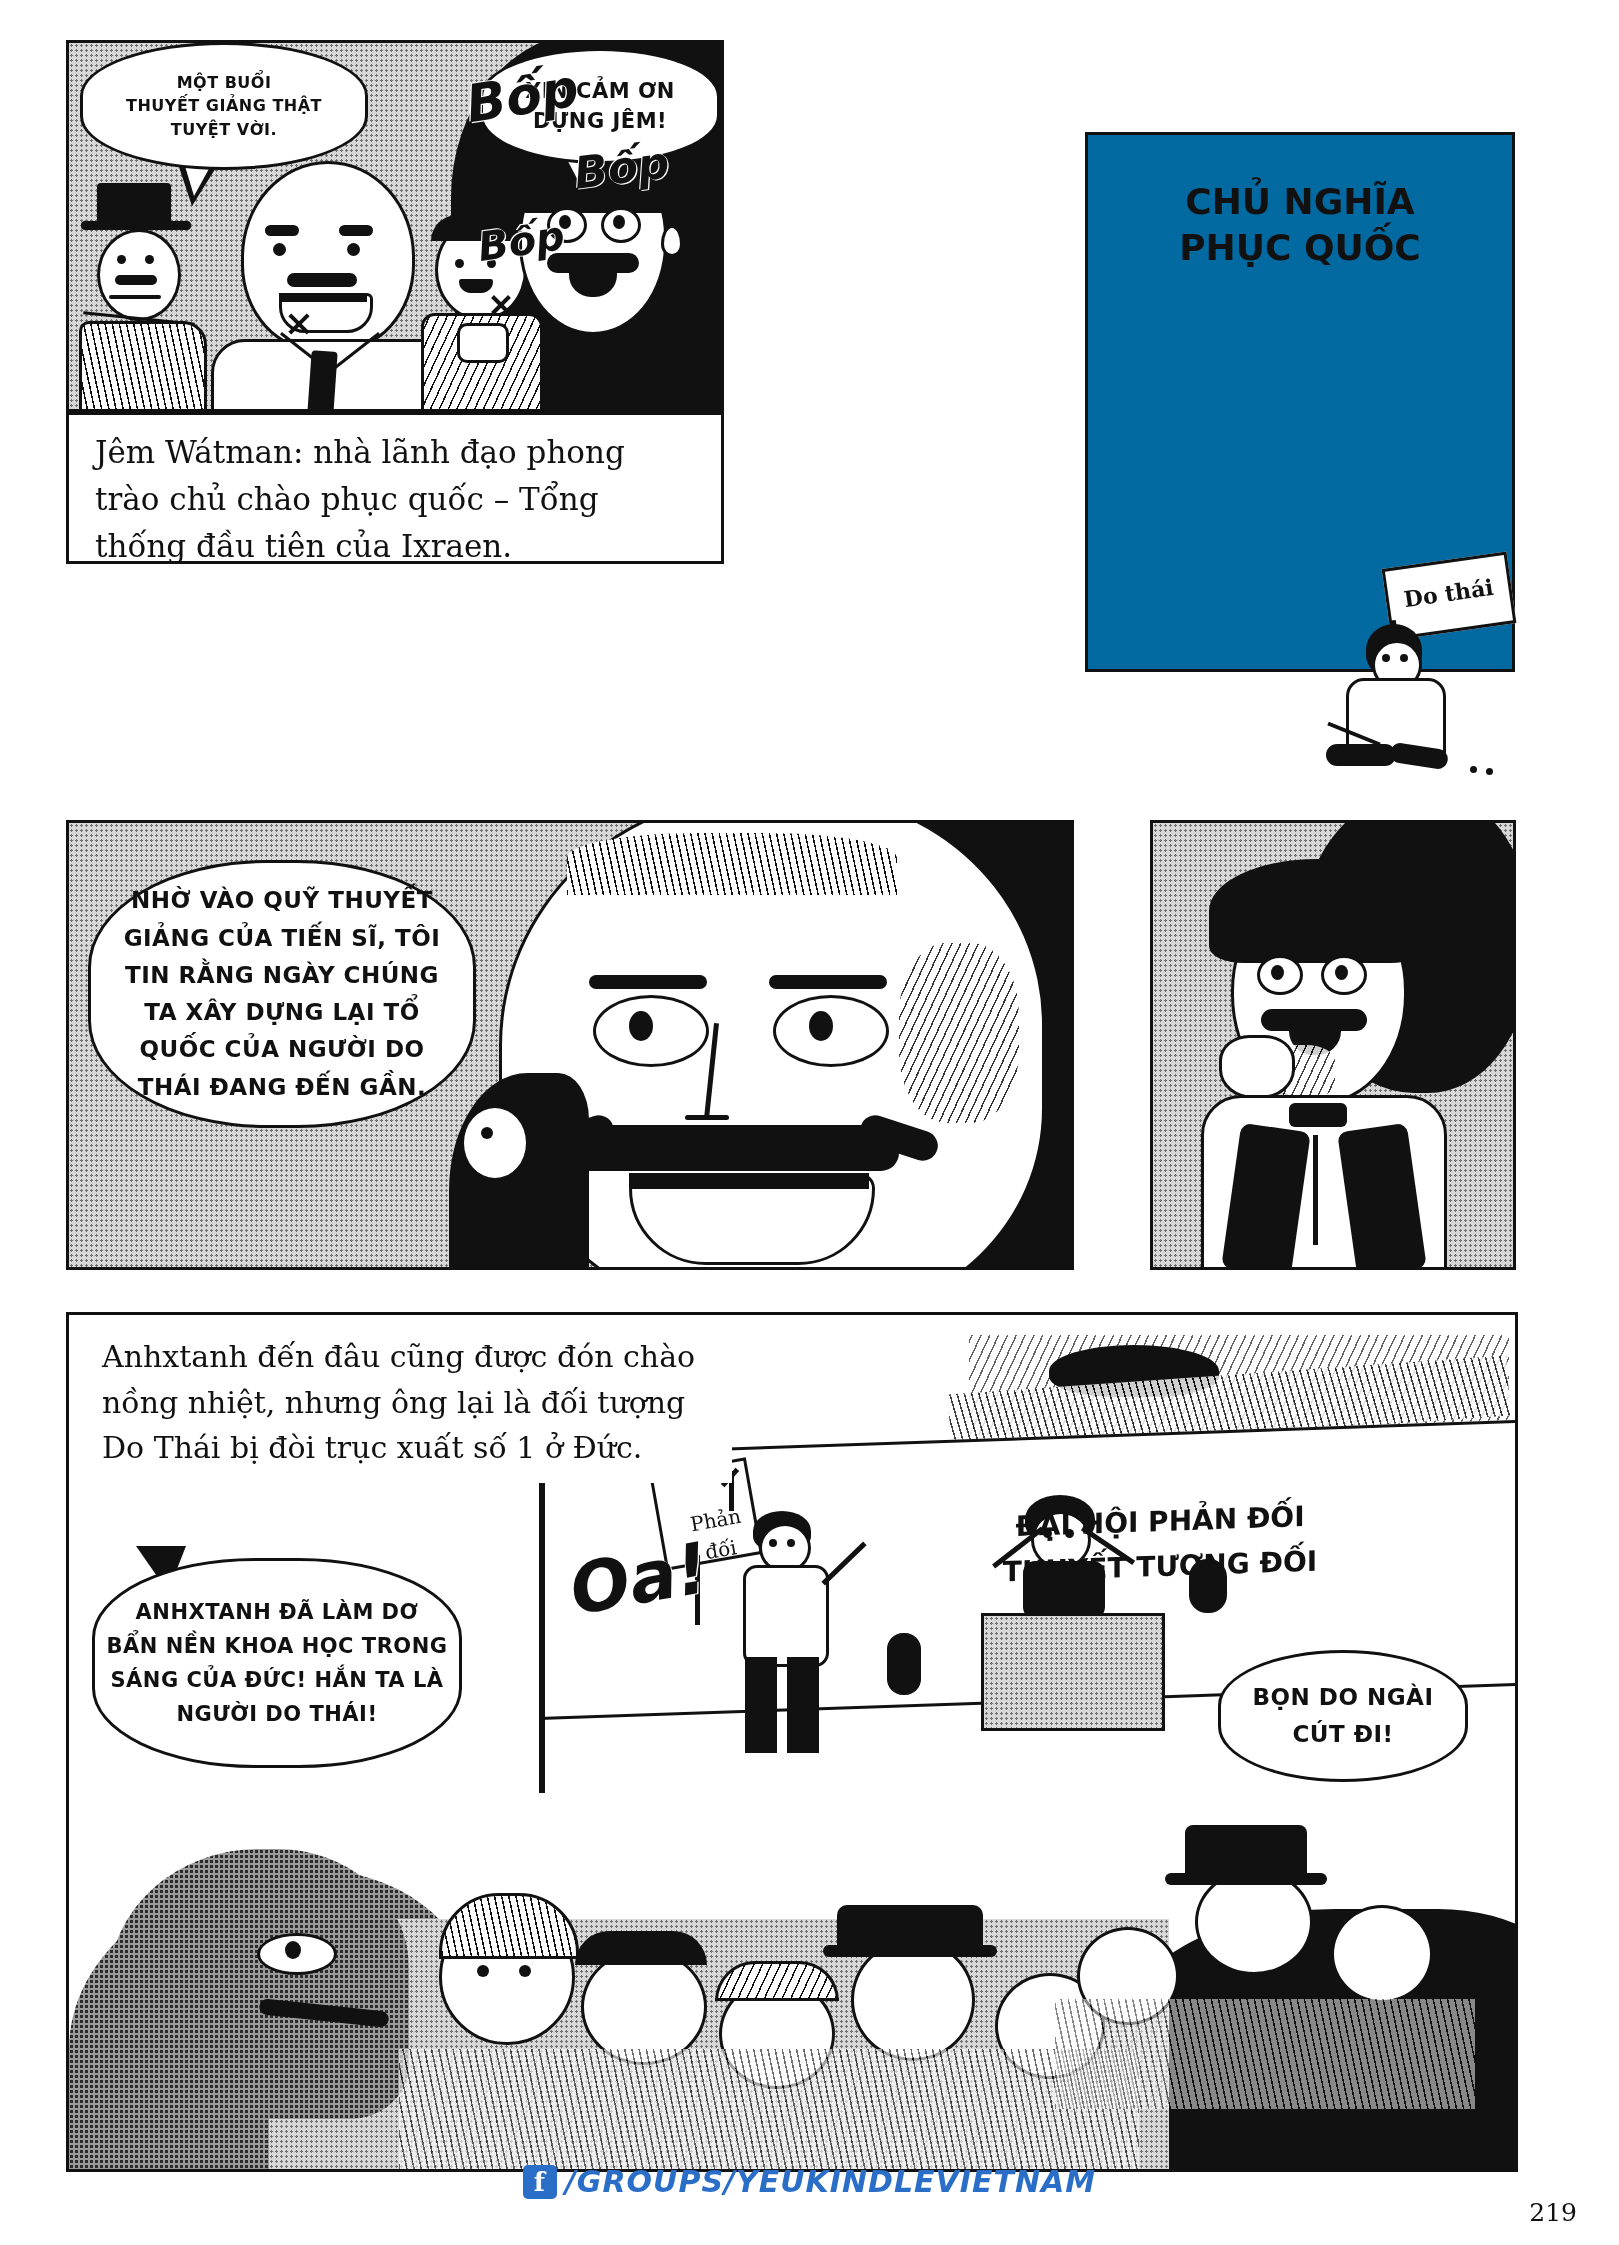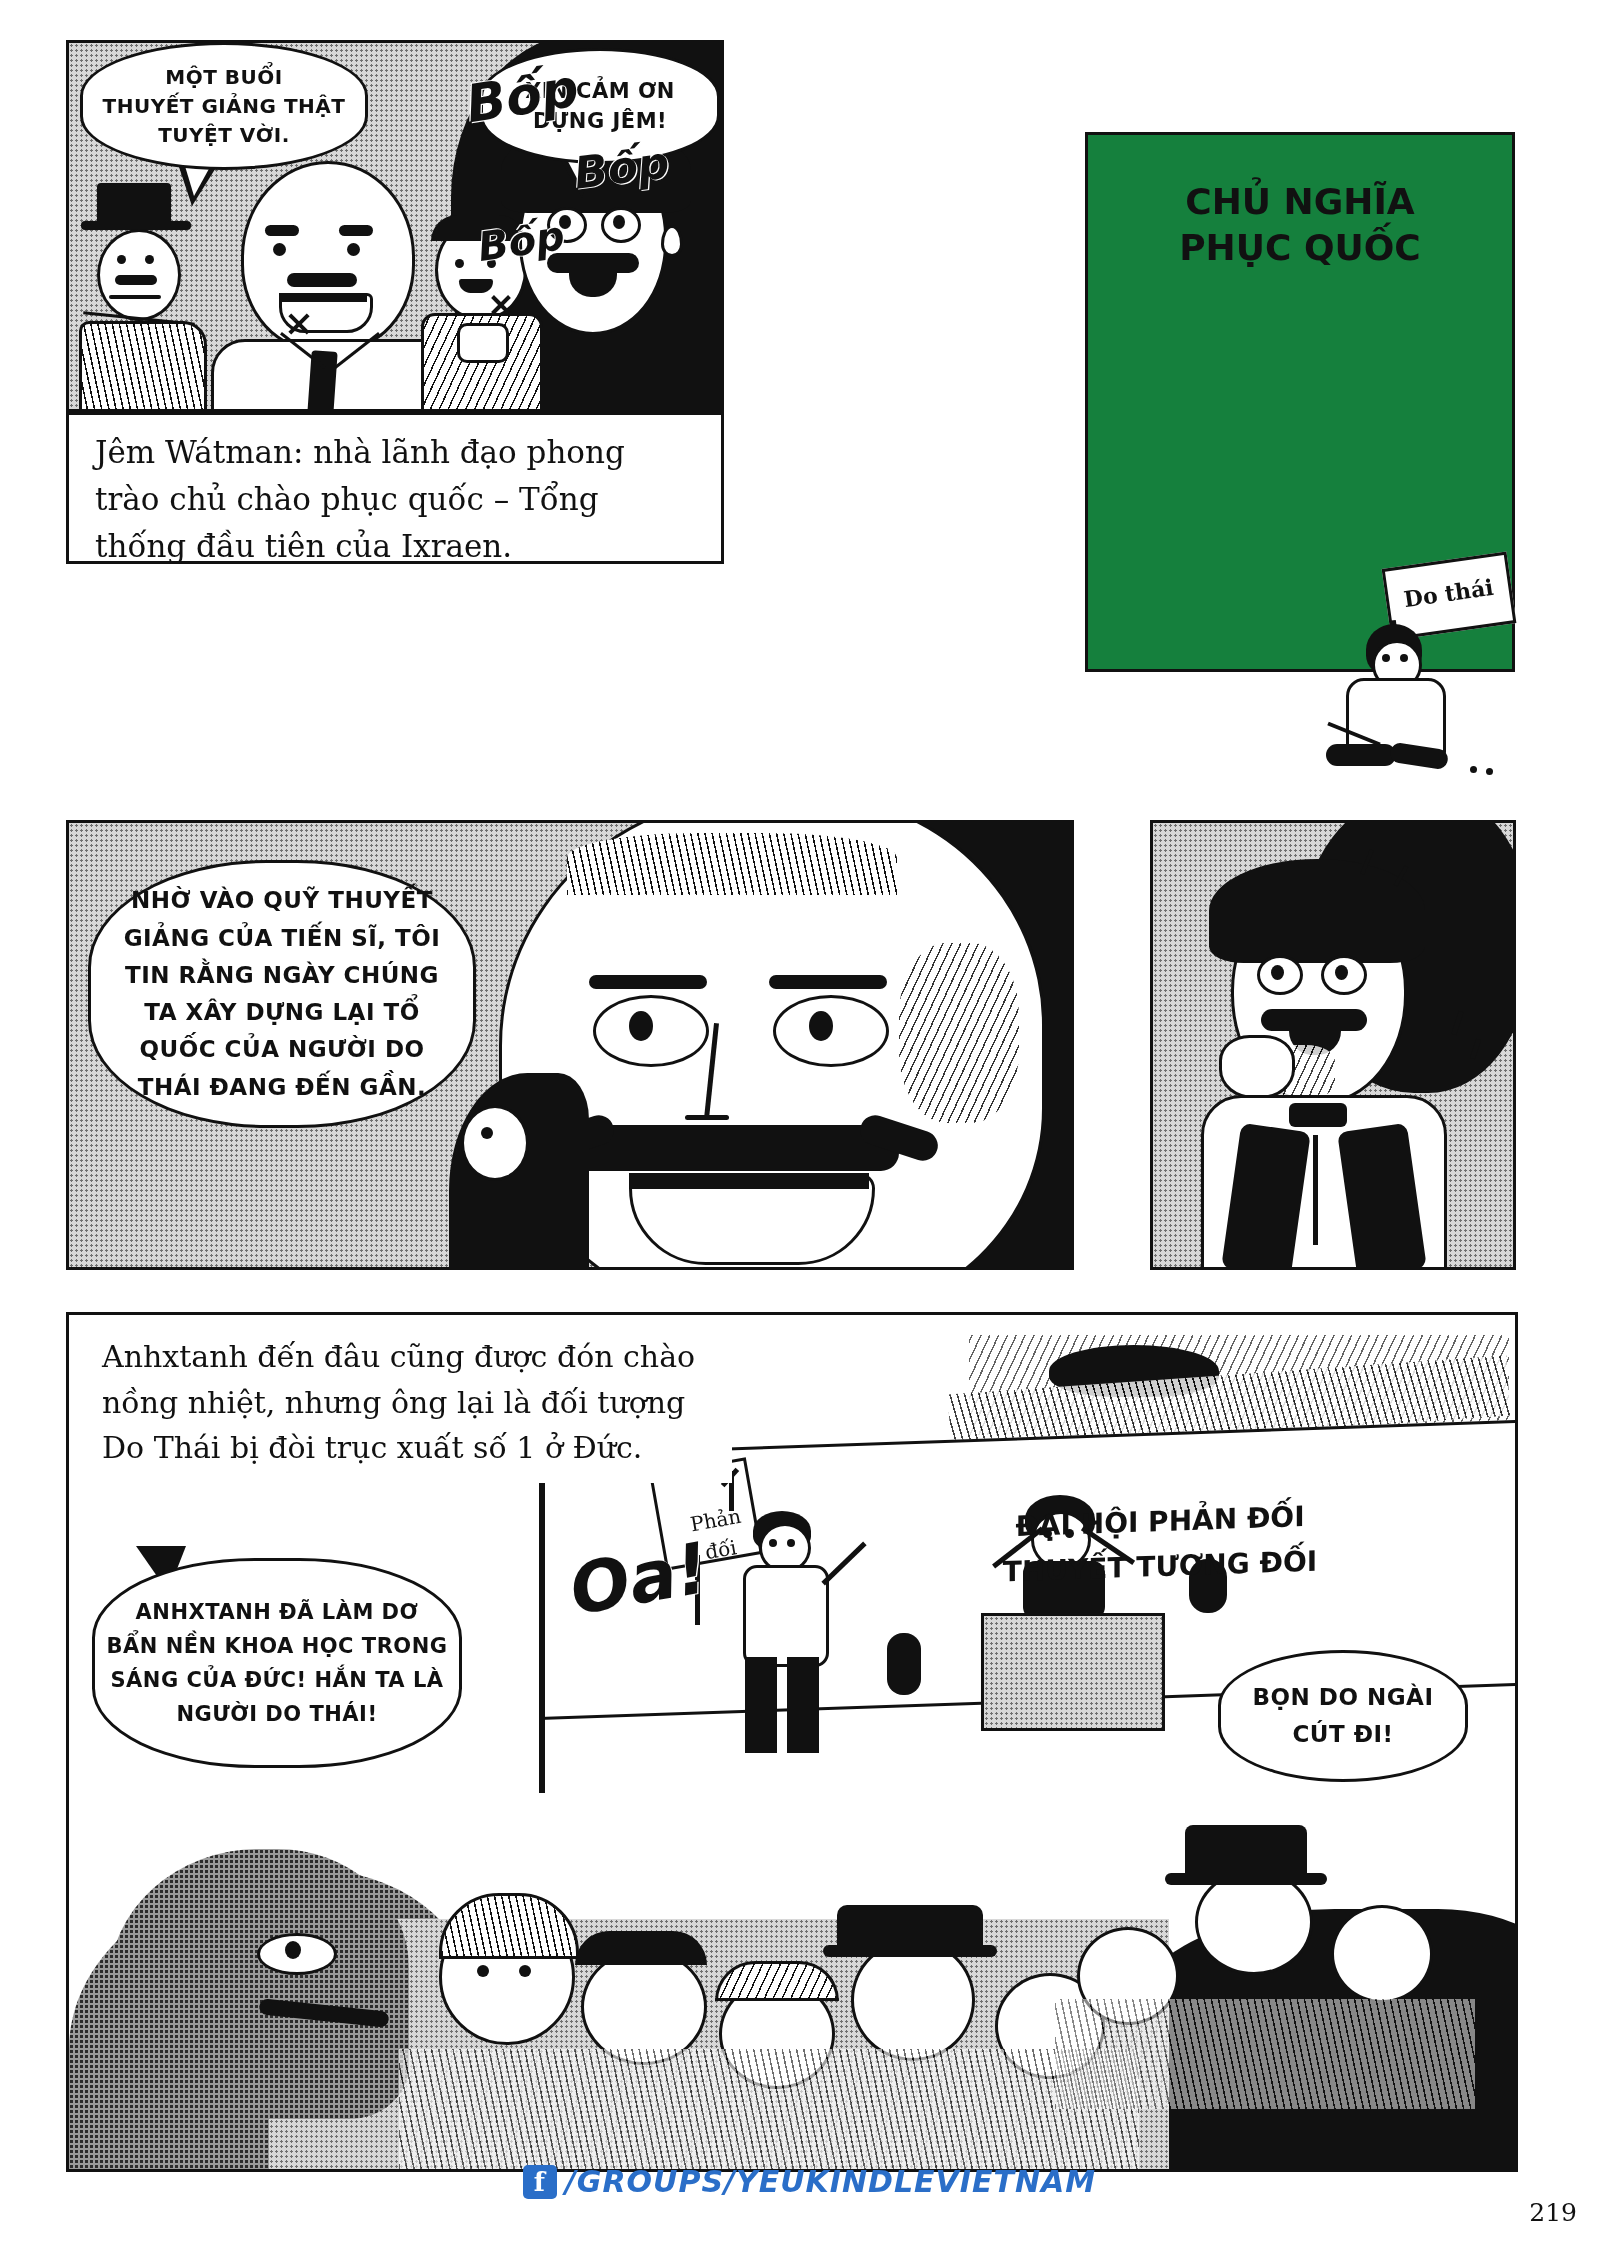--- a/index.html
+++ b/index.html
@@ -9,21 +9,21 @@
     font-family:"DejaVu Sans", sans-serif;
     position:relative;
     overflow:hidden;
   }
   .page{position:relative;width:1619px;height:2245px;}
 
   
   .panel{
     position:absolute;
     border:3px solid #111;
-    background:#15803d;
+    background:#0369a1;
     box-sizing:border-box;
     overflow:hidden;
   }
 
   
   .balloon{
     position:absolute;
     background:#fff;
     border:3px solid #111;
     border-radius:50% / 42%;
@@ -191,21 +191,21 @@
       <div class="wblob" style="left:188px;top:104px;width:16px;height:26px;border-radius:50% 50% 50% 50%/60% 60% 40% 40%;"></div>
     </div>
 
     <div class="line" style="left:228px;top:268px;width:4px;height:26px;transform:rotate(45deg);"></div>
     <div class="line" style="left:228px;top:268px;width:4px;height:26px;transform:rotate(-45deg);"></div>
     <div class="line" style="left:430px;top:250px;width:4px;height:24px;transform:rotate(45deg);"></div>
     <div class="line" style="left:430px;top:250px;width:4px;height:24px;transform:rotate(-45deg);"></div>
   </div>
 
   <div class="balloon" style="left:80px;top:42px;width:288px;height:128px;">
-    <div class="txt" style="font-size:20px;white-space:pre-line;">MỘT BUỔI
+    <div class="txt" style="font-size:16px;white-space:pre-line;">MỘT BUỔI
 THUYẾT GIẢNG THẬT
 TUYỆT VỜI.</div>
   </div>
   <div class="tail" style="left:176px;top:158px;border-left:16px solid transparent;border-right:30px solid transparent;border-top:48px solid #111;"></div>
   <div class="tail" style="left:182px;top:156px;border-left:12px solid transparent;border-right:22px solid transparent;border-top:40px solid #fff;"></div>
 
   <div class="balloon" style="left:480px;top:48px;width:240px;height:116px;">
     <div class="txt" style="font-size:21px;white-space:pre-line;">XIN CẢM ƠN
 DỰNG JÊM!</div>
   </div>

